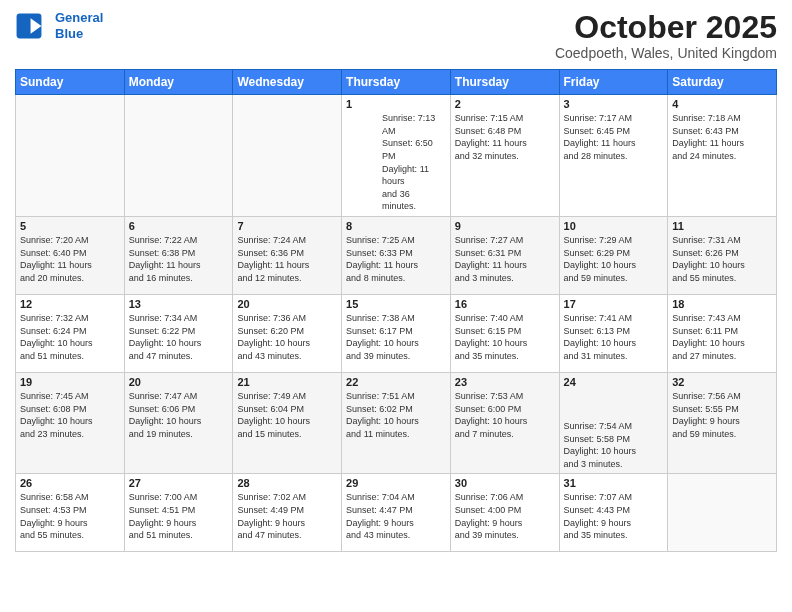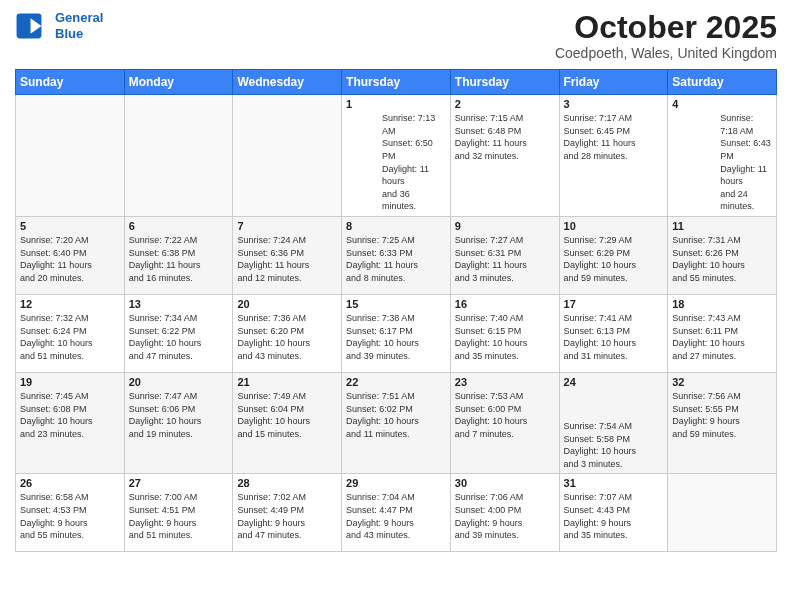--- a/index.html
+++ b/index.html
@@ -152,21 +152,21 @@
           </td>
           <td>
             <span class="day-number">3</span>
             <div class="day-info" style="white-space: pre-line;">Sunrise: 7:17 AM
 Sunset: 6:45 PM
 Daylight: 11 hours
 and 28 minutes.</div>
           </td>
           <td>
             <span class="day-number">4</span>
-            <div class="day-info" style="white-space: pre-line; margin-left: 48px;">Sunrise: 7:18 AM
+            <div class="day-info" style="white-space: pre-line;">Sunrise: 7:18 AM
 Sunset: 6:43 PM
 Daylight: 11 hours
 and 24 minutes.</div>
           </td>
         </tr>
         <tr>
           <td>
             <span class="day-number">5</span>
             <div class="day-info" style="white-space: pre-line;">Sunrise: 7:20 AM
 Sunset: 6:40 PM

